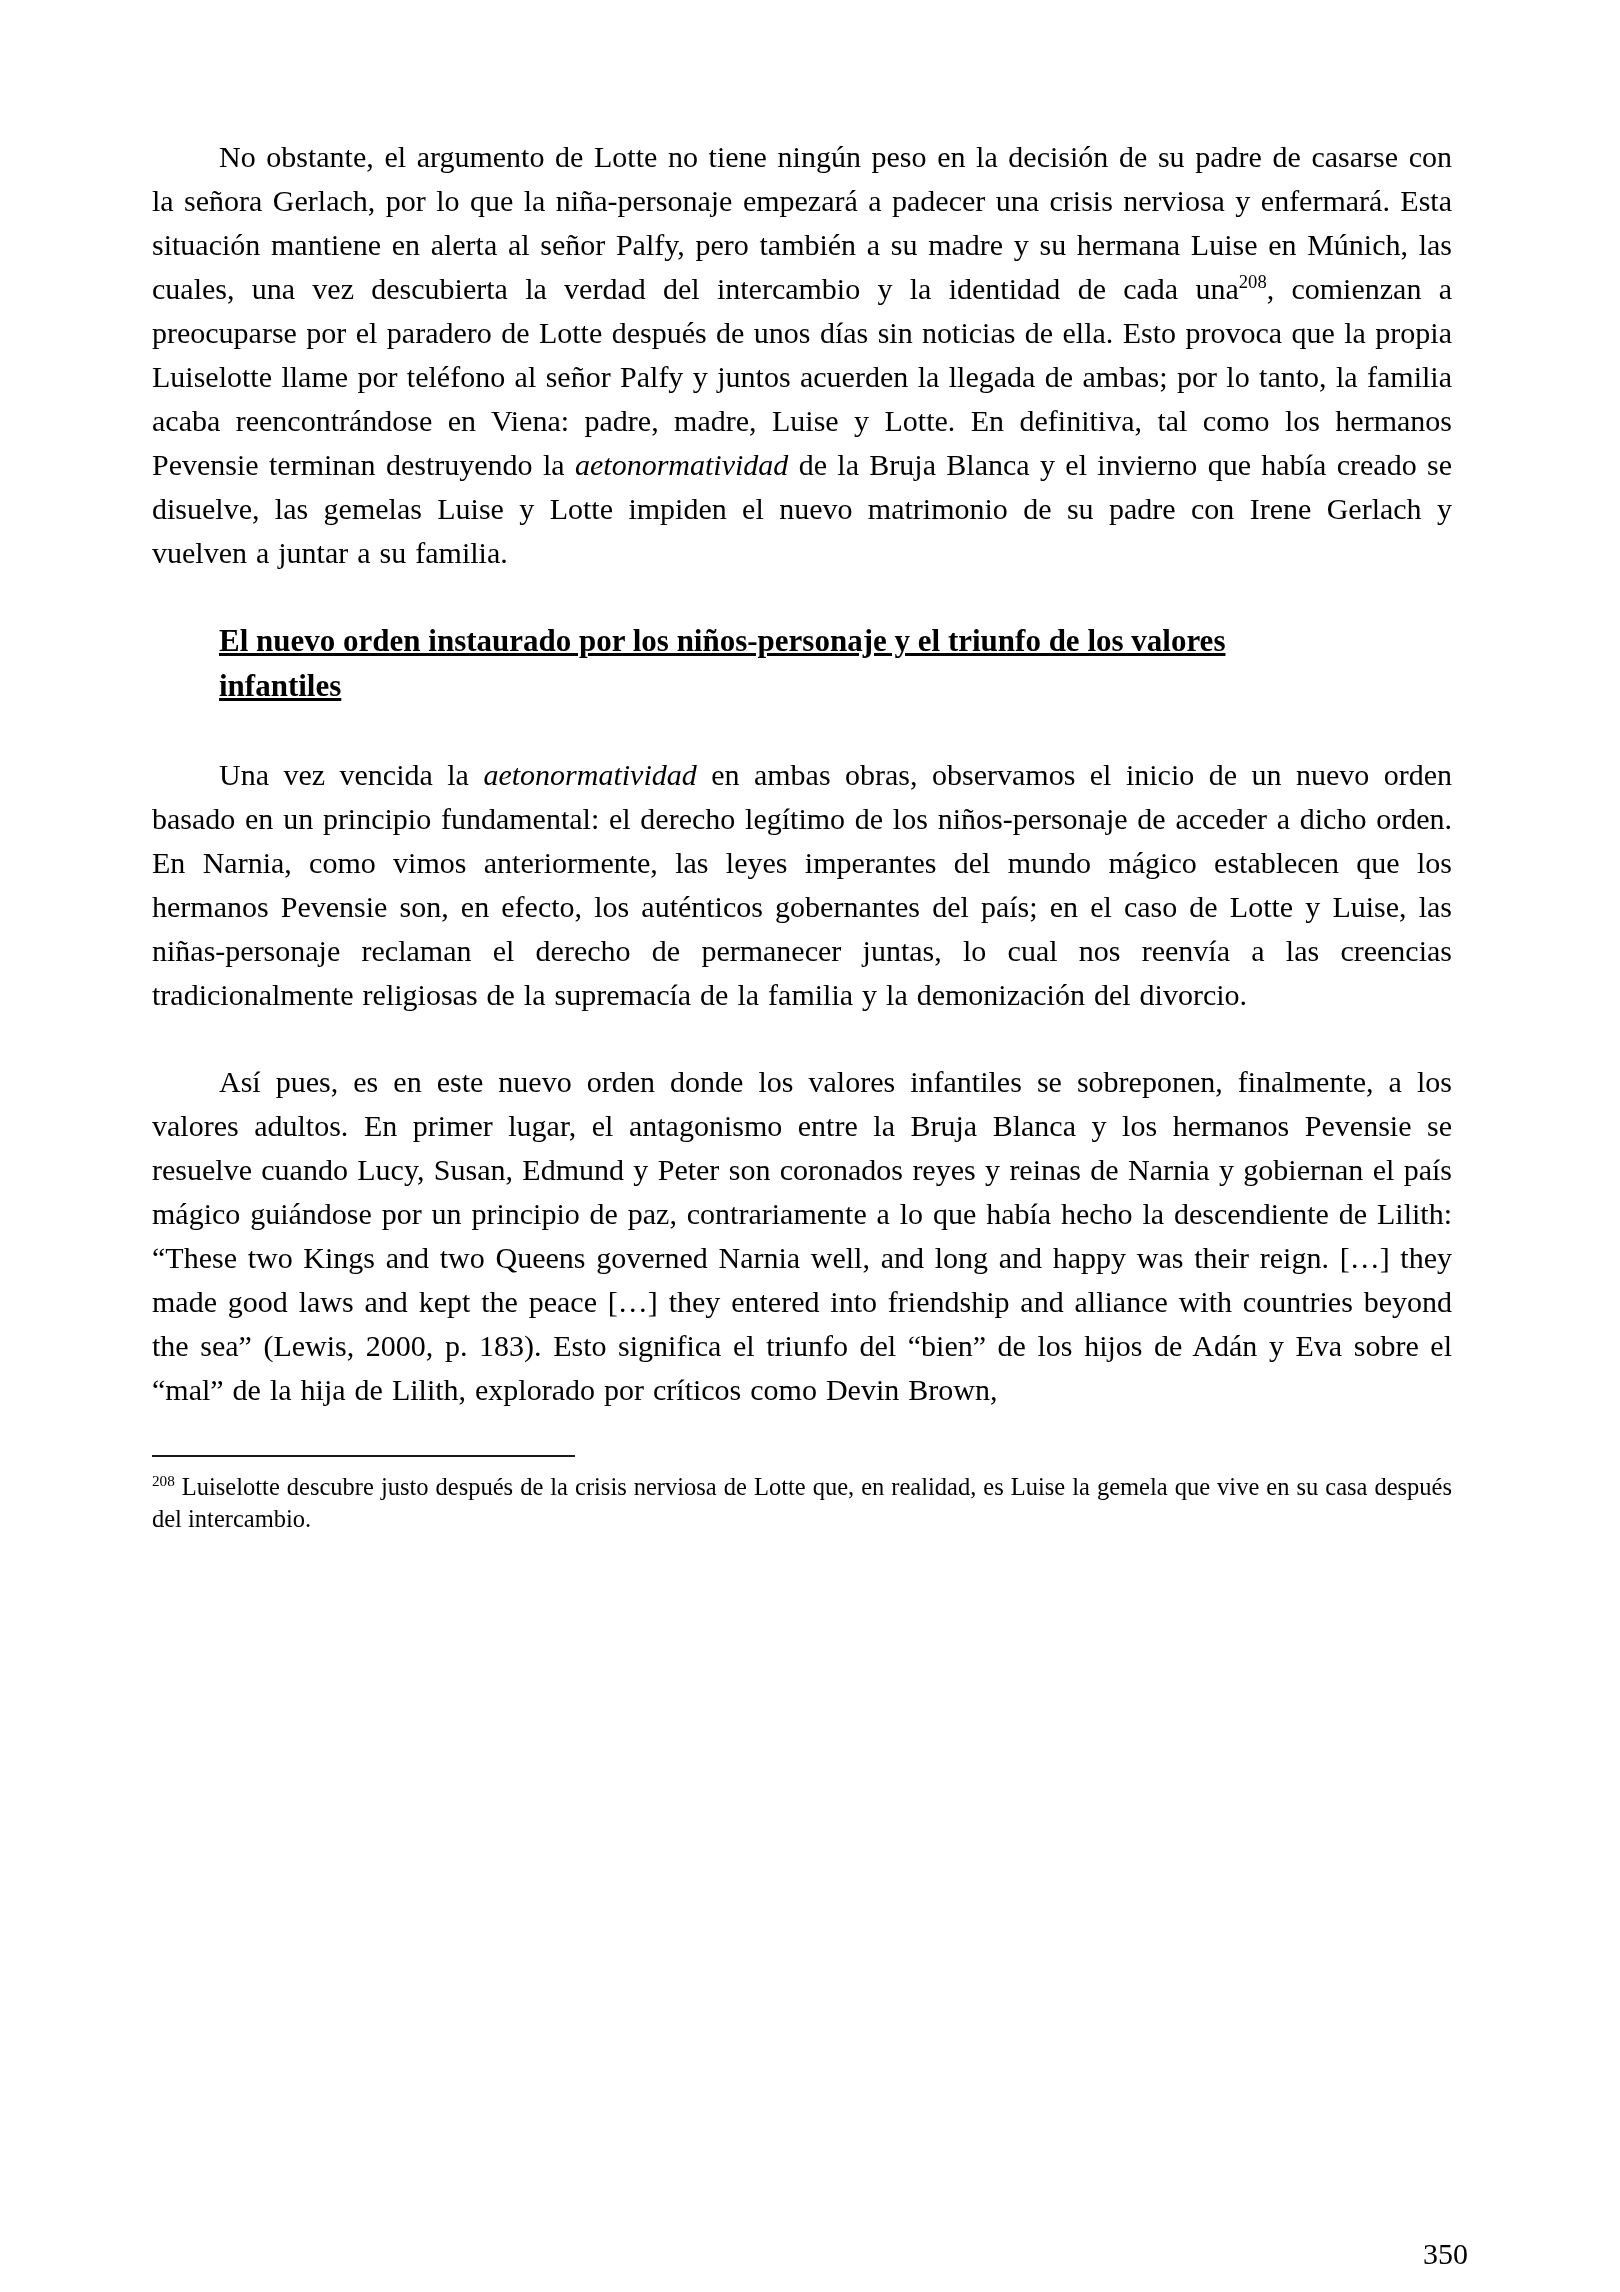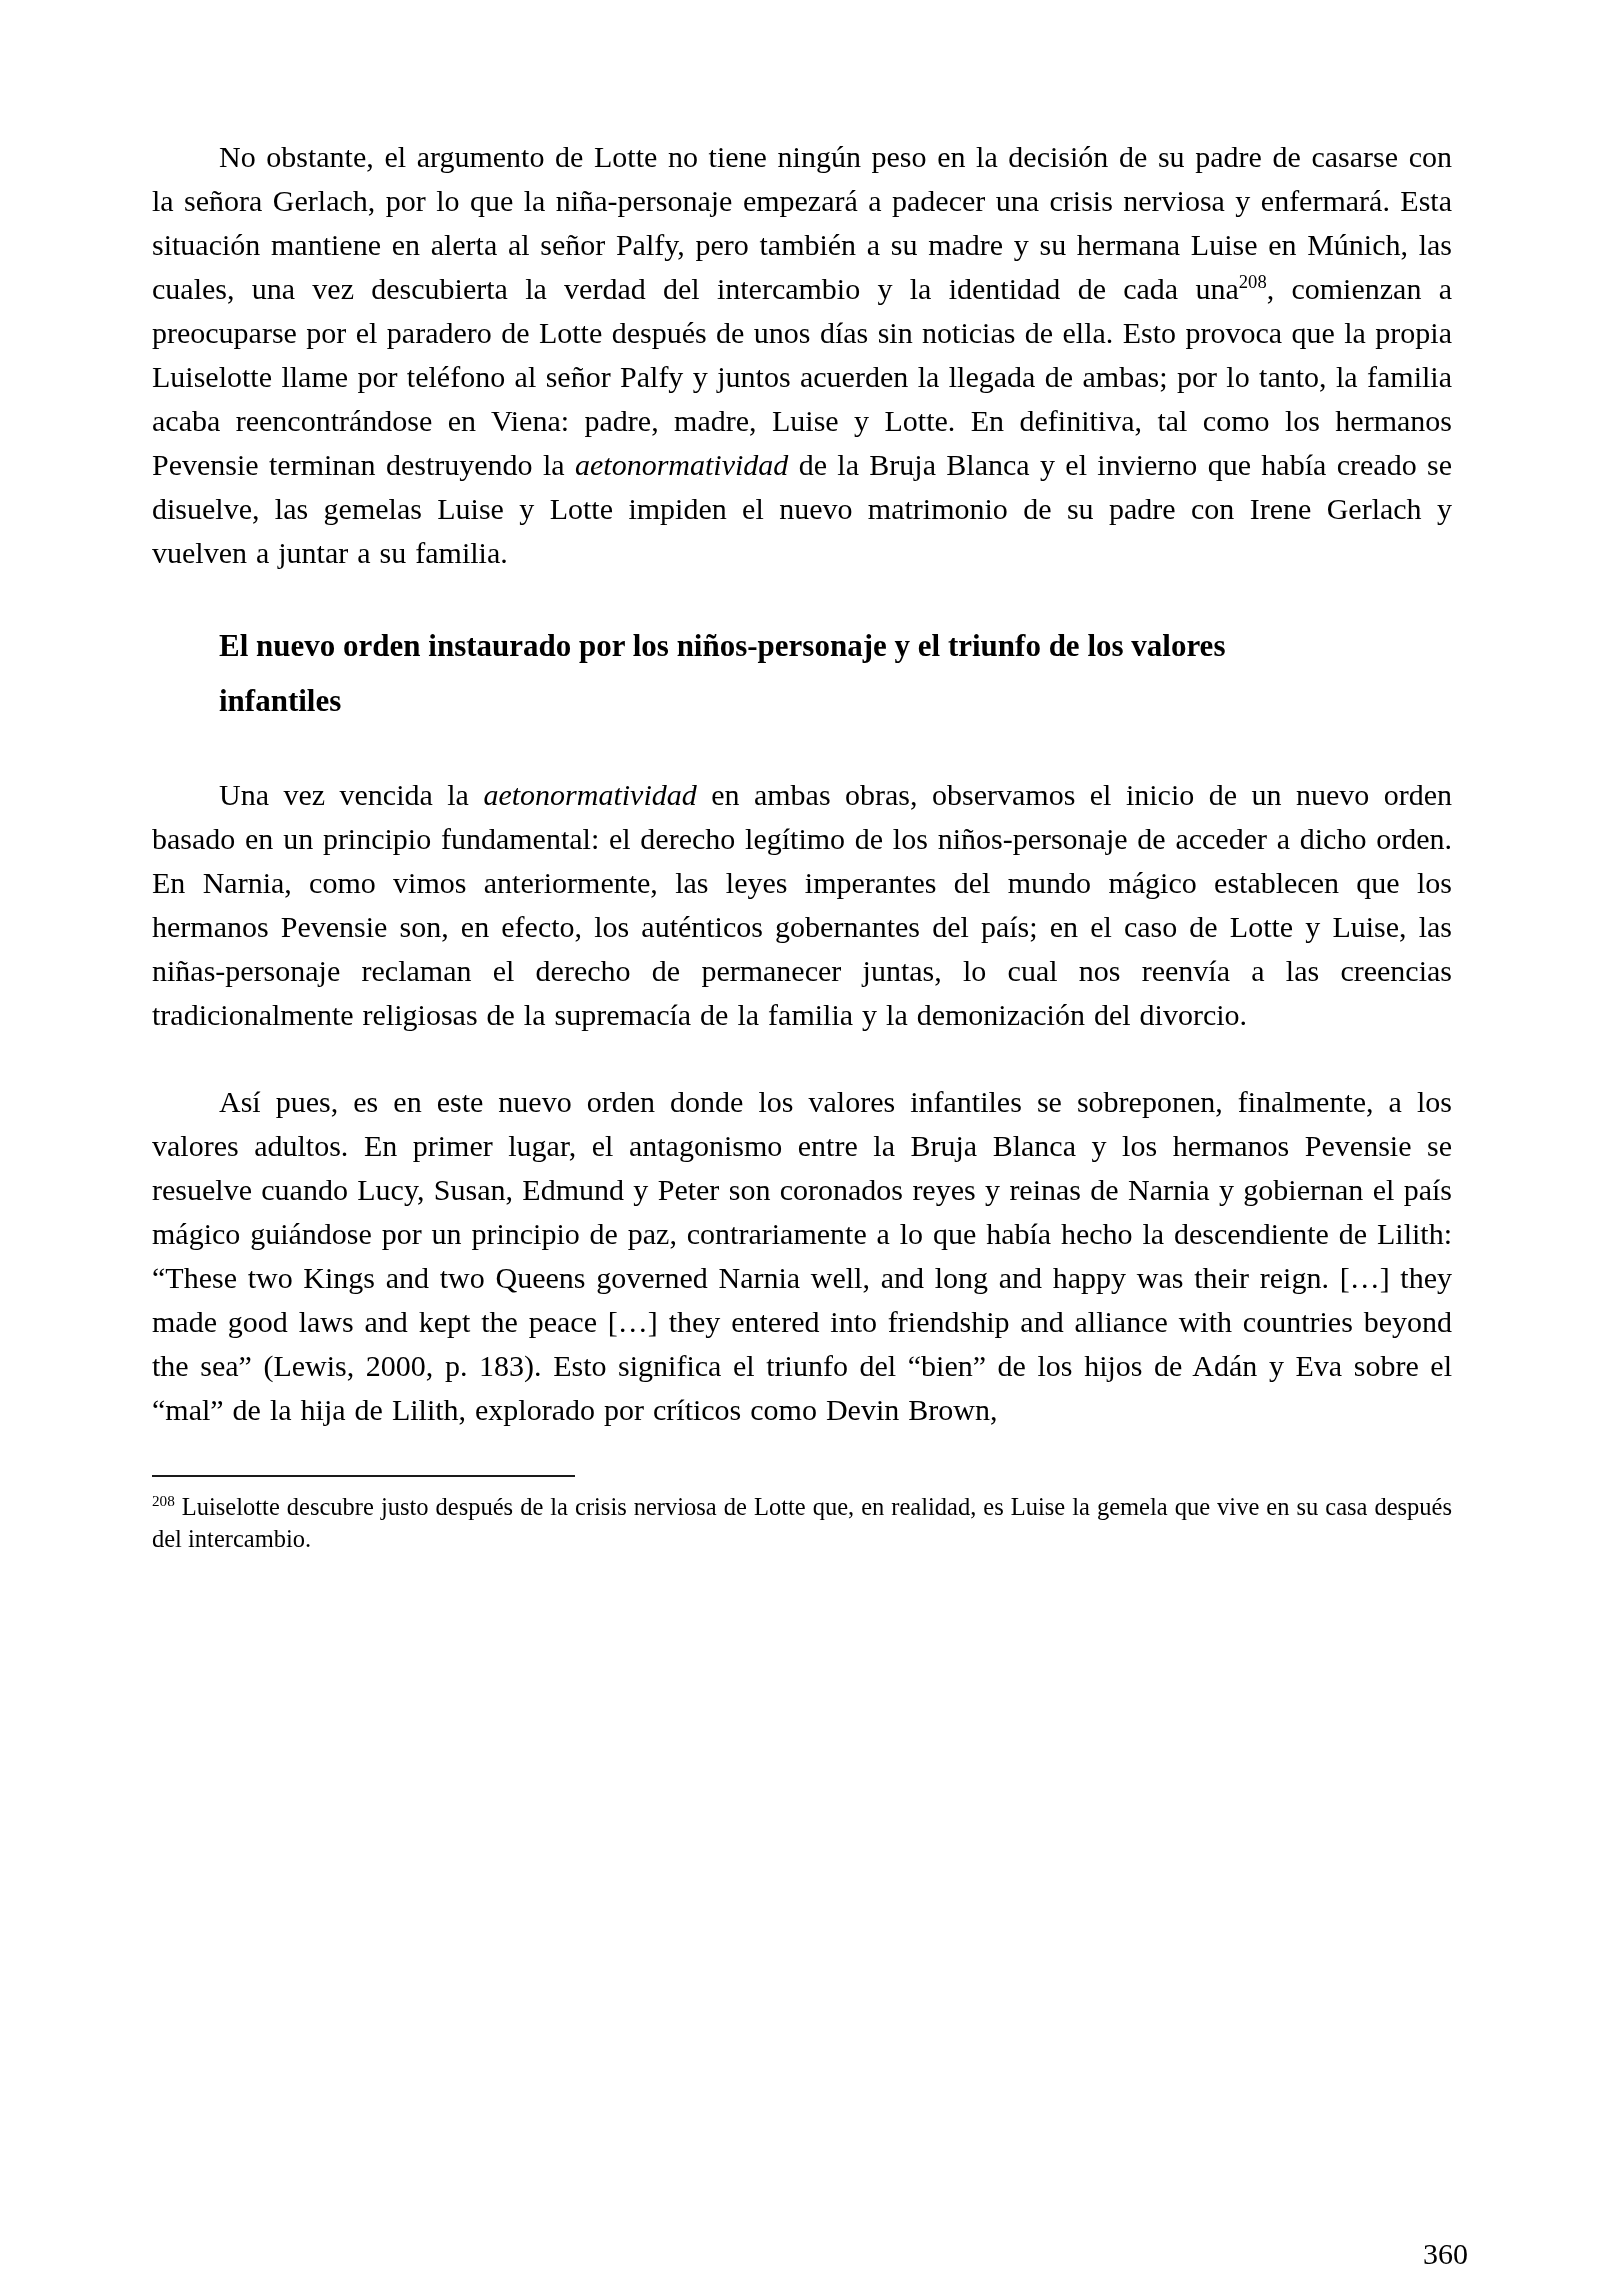--- a/index.html
+++ b/index.html
@@ -21,25 +21,26 @@
   .para {
     font-size: 30px;
     line-height: 44px;
     text-align: justify;
     text-indent: 67px;
     margin: 0 0 43px 0;
     word-spacing: 1.5px;
   }
   .heading {
     font-size: 31px;
-    line-height: 55px;
+    line-height: 45px;
     font-weight: bold;
     margin: 19.6px 0 45px 0;
     padding-left: 67px;
     width: 1157px;
+    text-decoration: underline;
   }
   sup.fn-ref, sup.fn-marker {
     font-size: 0.62em;
     vertical-align: super;
     line-height: 0;
   }
   .footnote-block { margin-top: 3.9px; }
   .fn-rule {
     width: 423px;
     height: 0;
@@ -73,15 +74,15 @@
 
     <p class="para"><span>Así pues, es en este nuevo orden donde los valores infantiles se sobreponen, finalmente, a los valores adultos. En primer lugar, el antagonismo entre la Bruja Blanca y los hermanos Pevensie se resuelve cuando Lucy, Susan, Edmund y Peter son coronados reyes y reinas de Narnia y gobiernan el país mágico guiándose por un principio de paz, contrariamente a lo que había hecho la descendiente de Lilith: “These two Kings and two Queens governed Narnia well, and long and happy was their reign. […] they made good laws and kept the peace […] they entered into friendship and alliance with countries beyond the sea” (Lewis, 2000, p. 183). Esto significa el triunfo del “bien” de los hijos de Adán y Eva sobre el “mal” de la hija de Lilith, explorado por críticos como Devin Brown,</span></p>
 
     <div class="footnote-block">
       <div class="fn-rule"></div>
       <p class="footnote"><sup class="fn-marker">208</sup> <span>Luiselotte descubre justo después de la crisis nerviosa de Lotte que, en realidad, es Luise la gemela que vive en su casa después del intercambio.</span></p>
     </div>
 
   </main>
 
-  <div class="page-number">360</div>
+  <div class="page-number">350</div>
 </div>
 
 
 </body></html>

